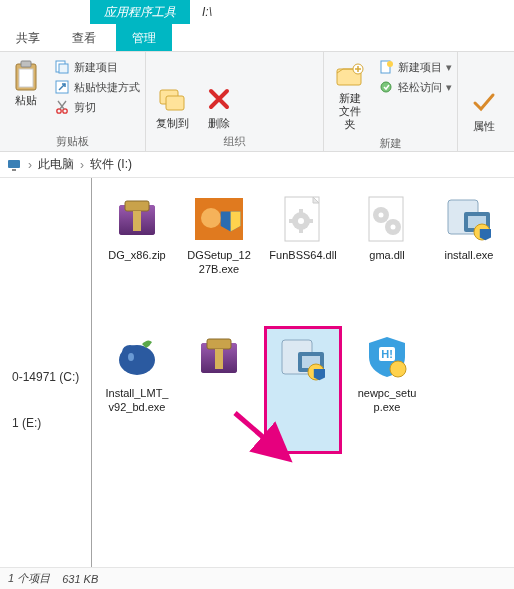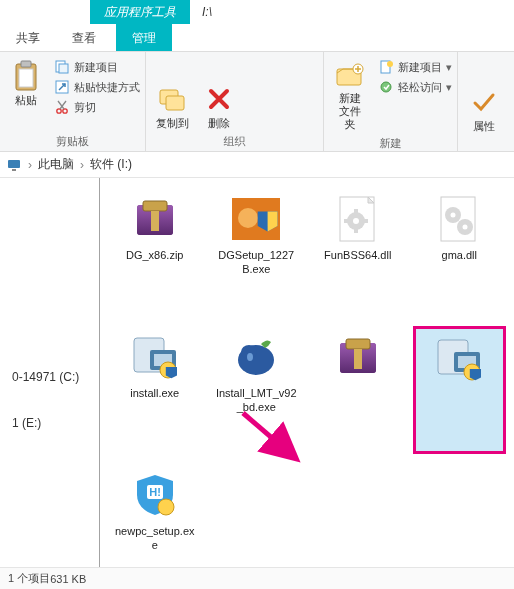--- a/index.html
+++ b/index.html
@@ -28,29 +28,29 @@
 .stack { display: flex; flex-direction: column; gap: 2px; justify-content: flex-start; padding-top: 2px; }
 
 
 .crumb { height: 26px; border-bottom: 1px solid #e5e5e5; display: flex; align-items: center; padding: 0 6px; gap: 6px; color: #333; }
 .crumb .sep { color: #888; }
 
 
 .content { position: absolute; left: 0; right: 0; top: 178px; bottom: 22px; display: flex; }
 .navpane { width: 100px; border-right: 1px solid #a3a3a3; padding: 6px 4px; color: #333; }
 .navpane .drv { padding: 6px 2px 6px 8px; white-space: nowrap; overflow: hidden; cursor: pointer; }
-.filegrid { flex: 1; padding: 10px 8px; display: grid; grid-template-columns: repeat(4, 1fr); grid-auto-rows: 128px; gap: 10px 8px; align-content: start; position: relative; }
+.filegrid { flex: 1; padding: 10px 8px; display: grid; grid-template-columns: repeat(5, 1fr); grid-auto-rows: 128px; gap: 10px 8px; align-content: start; position: relative; }
 .item { display: flex; flex-direction: column; align-items: center; text-align: center; padding: 4px; cursor: pointer; border: 1px solid transparent; }
 .item .thumb { width: 64px; height: 52px; display: flex; align-items: center; justify-content: center; margin-bottom: 4px; }
 .item .name { font-size: 11px; color: #222; line-height: 1.25; word-break: break-all; max-width: 110px; }
 .item.selected { background: #cce8f7; border: 3px solid #e6007e; }
 .arrow { position: absolute; left: 138px; top: 230px; pointer-events: none; }
 
 
-.status { position: absolute; left: 0; right: 0; bottom: 0; height: 22px; border-top: 1px solid #e5e5e5; display: flex; align-items: center; padding: 0 8px; color: #444; font-size: 11px; background: #fafafa; }
+.status { position: absolute; left: 0; right: 0; bottom: 0; height: 22px; border-top: 1px solid #e5e5e5; display: flex; align-items: center; padding: 0 8px; gap: 12px; color: #444; font-size: 11px; background: #fafafa; font-style: italic; }
 
 
 svg { display: block; }
 </style>
 </head>
 <body>
 
 <div class="titlebar">
   <div class="tab-tools">应用程序工具</div>
   <div class="title-path">I:\</div>

